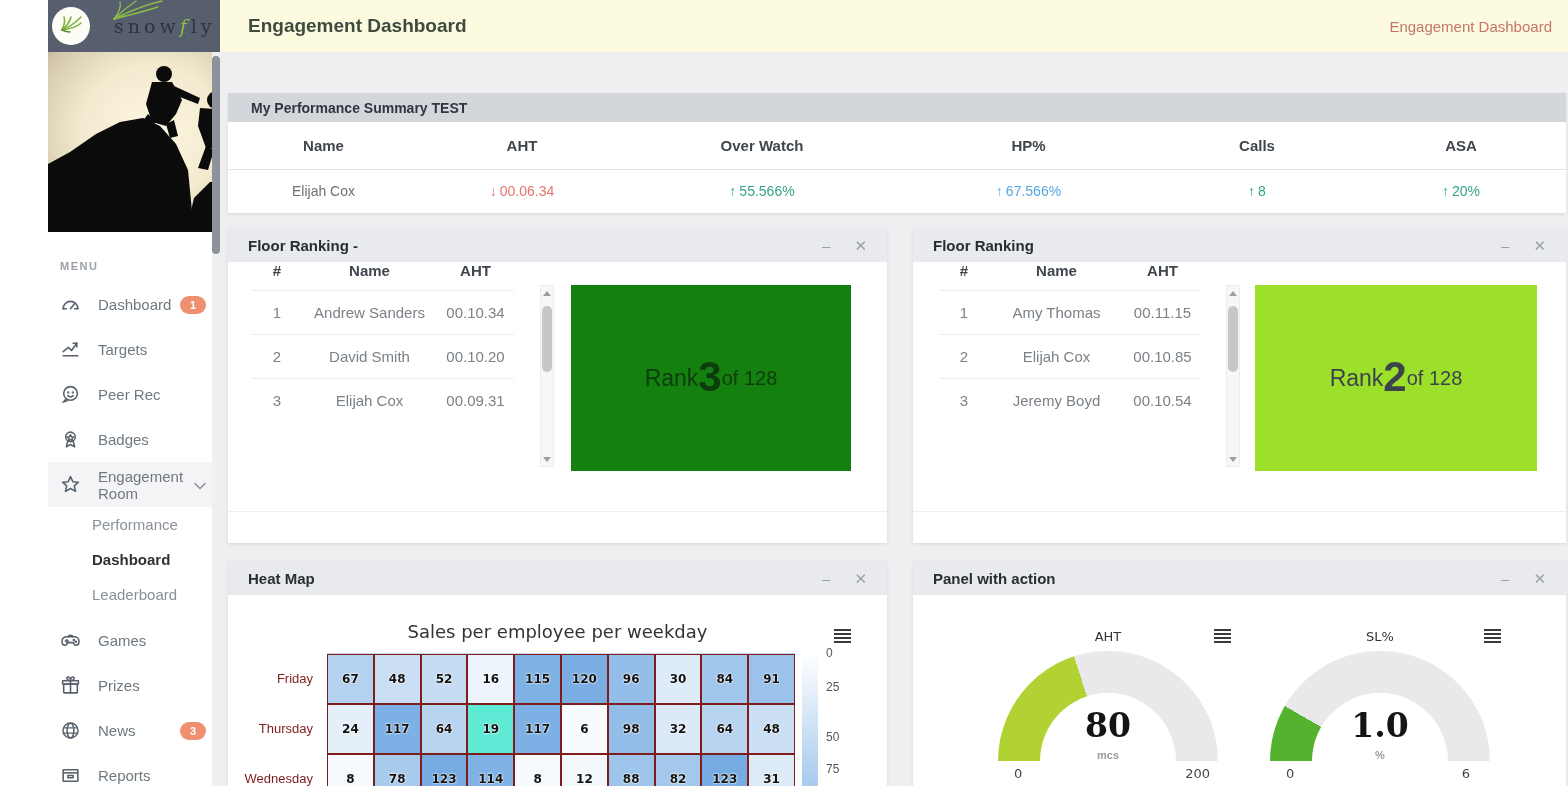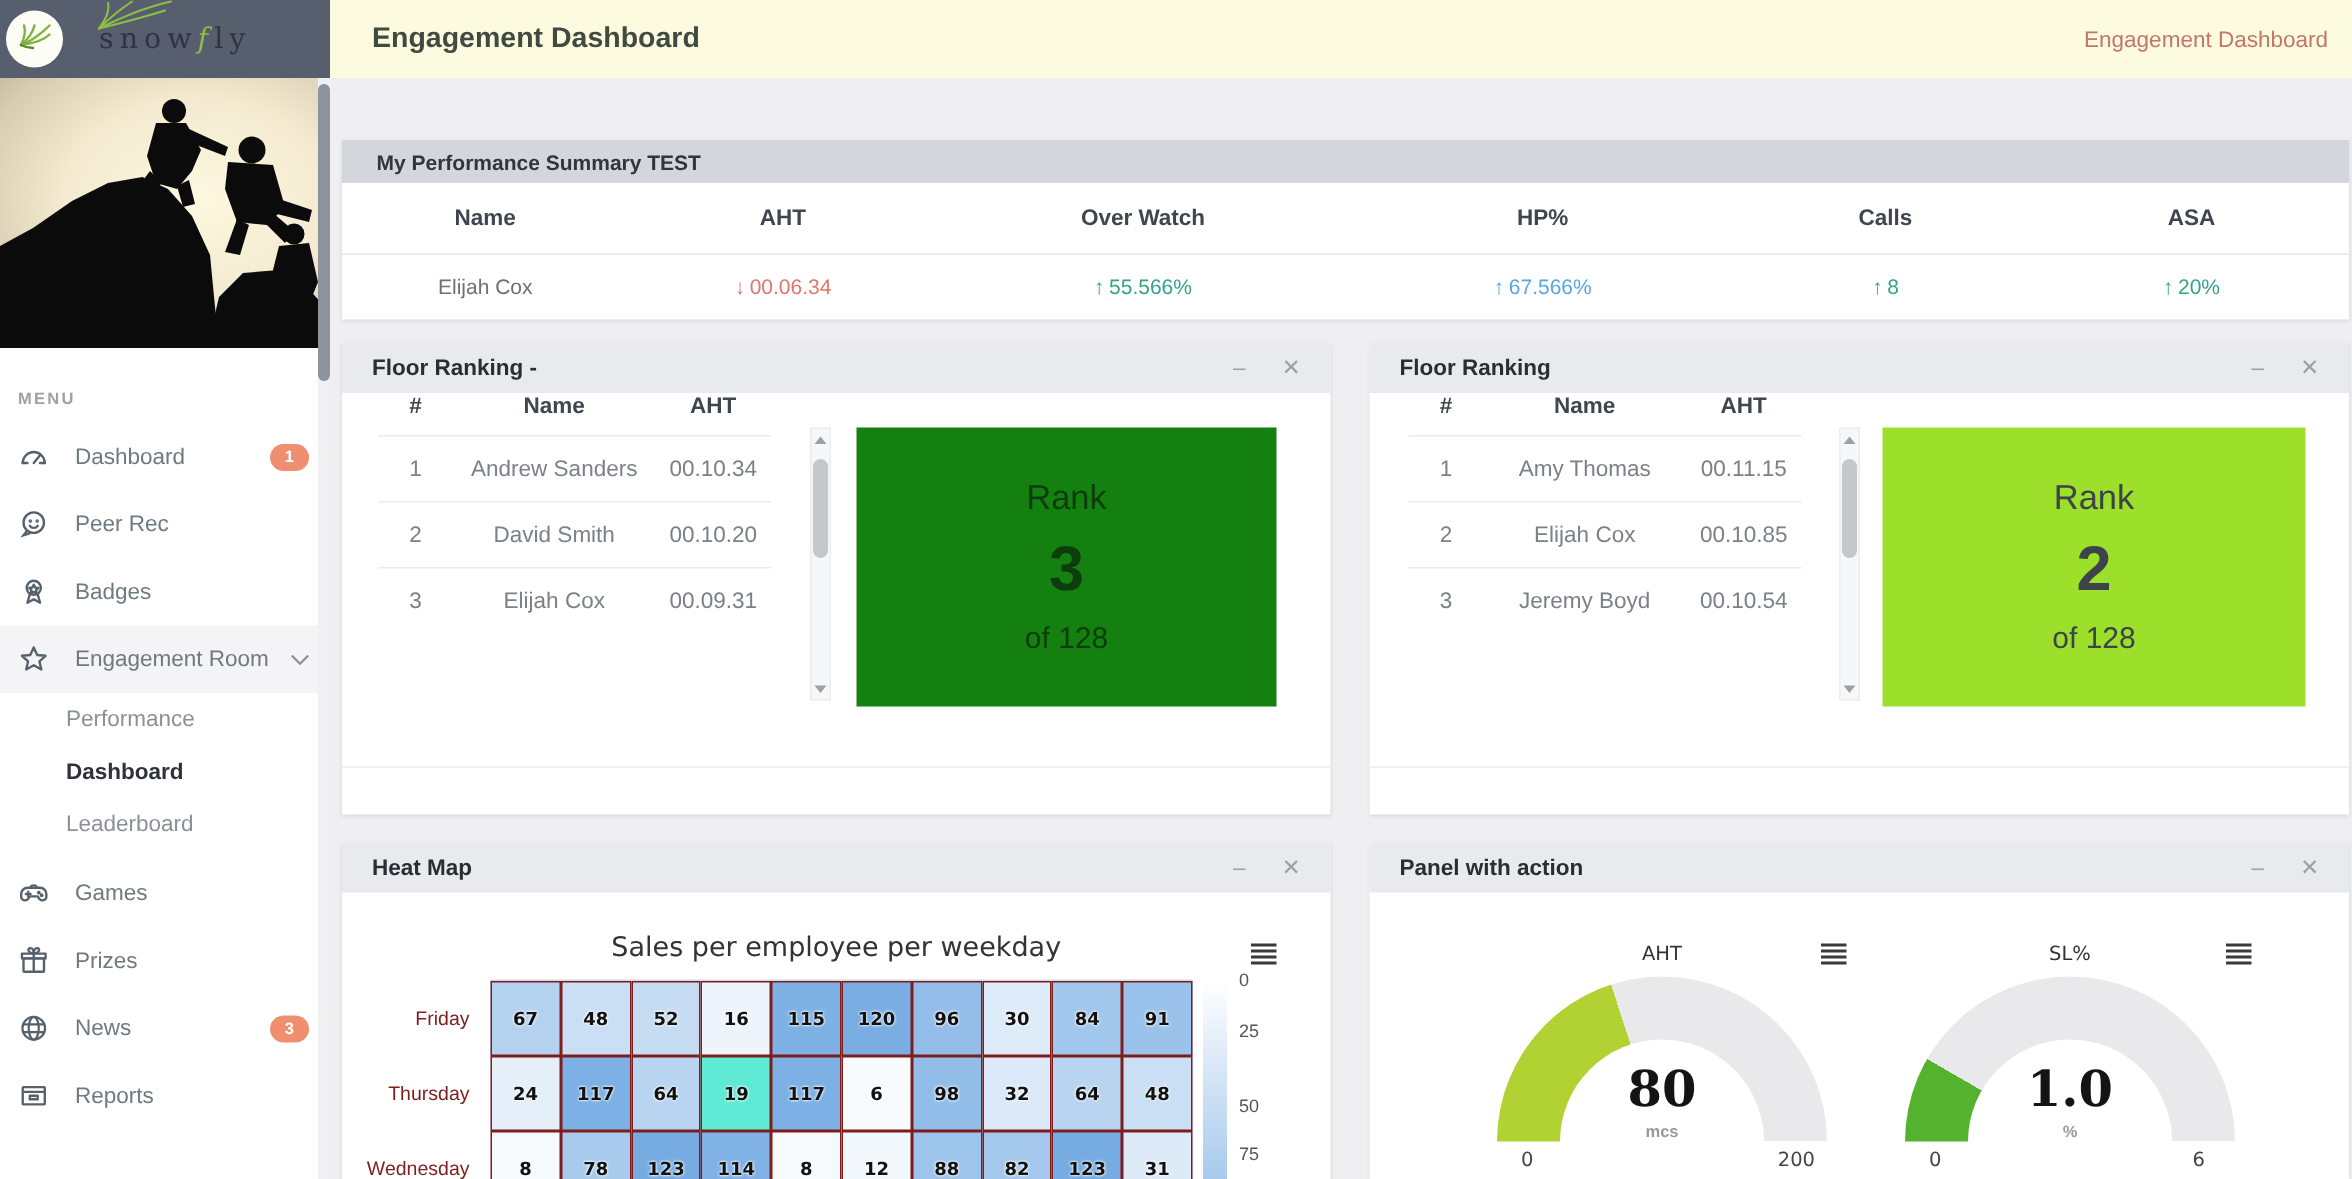--- a/index.html
+++ b/index.html
@@ -1,20 +1,20 @@
 <!DOCTYPE html>
 <html><head>
 <meta charset="utf-8">
 <style>
   * { margin:0; padding:0; box-sizing:border-box; }
   html,body { width:1568px; height:786px; overflow:hidden; background:#efeff1;
               font-family:"Liberation Sans", sans-serif; }
 
   
-  .sidebar { position:absolute; left:0; top:0; width:220px; height:786px; background:#fff; z-index:5; }
+  .sidebar { position:absolute; left:0; top:0; width:220px; height:786px; background:#fff; z-index:5;padding-left:48px; }
   .side-top { height:52px; background:#575e6e; display:flex; align-items:center; padding-left:4px; }
   .logo-circle { width:38px; height:38px; border-radius:50%; background:#fdfdf6; display:flex; align-items:center; justify-content:center; }
   .wordmark { margin-left:24px; position:relative; font-family:"DejaVu Serif", serif; font-size:19px; letter-spacing:4px; color:#2e3442; }
   .wordmark .accent { color:#8cbf44; font-style:italic; }
   .fly-top { position:absolute; left:-8px; top:-16px; }
   .side-photo { height:180px; position:relative; overflow:hidden;
      background:radial-gradient(ellipse at 60% 45%, #fdf8e0 0%, #f3ead0 48%, #d8cdb2 80%, #bdb199 100%); }
   .side-photo svg { position:absolute; left:0; top:0; }
   .menu-label { margin:28px 0 10px 12px; font-size:11px; letter-spacing:1.5px; color:#9ba1a7; font-weight:bold; }
   .mitem { display:flex; align-items:center; height:45px; padding:0 14px 0 12px; cursor:pointer; color:#6e7980; }
@@ -56,21 +56,21 @@
   
   .fr-table { position:absolute; left:24px; top:22px; width:262px; }
   .fr-r { display:flex; align-items:center; height:44px; font-size:15px; color:#7a8187; border-top:1px solid #ececec; }
   .fr-r.h { height:40px; border-top:none; color:#3f464d; font-weight:bold; }
   .fr-c0{width:50px; text-align:center;} .fr-c1{width:135px; text-align:center;} .fr-c2{width:77px; text-align:center;}
   .vscroll { position:absolute; width:14px; height:182px; top:57px; background:#f6f7f8; border:1px solid #ececec; }
   .vs-btn { position:absolute; left:0; width:12px; height:14px; display:flex; align-items:center; justify-content:center; cursor:pointer; }
   .tri-up { width:0;height:0;border-left:4px solid transparent;border-right:4px solid transparent;border-bottom:5px solid #9aa0a6; }
   .tri-dn { width:0;height:0;border-left:4px solid transparent;border-right:4px solid transparent;border-top:5px solid #9aa0a6; }
   .vs-thumb { position:absolute; left:1px; top:20px; width:10px; height:66px; background:#c5c7ca; border-radius:5px; cursor:pointer; }
-  .rank-box { position:absolute; top:57px; height:186px; display:flex; flex-direction:column;
+  .rank-box { position:absolute; top:57px; height:186px; display:flex; flex-direction:row;
               align-items:center; justify-content:center; }
   .rank-box .rk-lab { font-size:23px; }
   .rank-box .rk-val { font-size:42px; font-weight:bold; margin:10px 0 12px; }
   .rank-box .rk-of { font-size:20px; }
 
   
   #heat .hm-title { position:absolute; left:0; top:60px; width:100%; text-align:center;
                     font-family:"DejaVu Sans", sans-serif; font-size:18px; color:#333; }
   .burger { position:absolute; width:17px; cursor:pointer; }
   .burger span { display:block; height:2px; background:#3a3a3a; margin-bottom:2px; }
@@ -152,20 +152,30 @@
       <svg width="21" height="21" viewBox="0 0 20 20" fill="none" stroke="#57616b" stroke-width="1.5" stroke-linecap="round">
         <path d="M3 14 a7 7 0 0 1 14 0"></path>
           <path d="M10 14 L14 9"></path>
           <path d="M3 14 h3 M14 14 h3"></path>
       </svg>
       </span>
     <span class="mlab">Dashboard</span>
     <span class="badge">1</span>
   </div>
 
+  <div class="mitem">
+    <span class="micon">
+      <svg width="21" height="21" viewBox="0 0 20 20" fill="none" stroke="#57616b" stroke-width="1.5" stroke-linecap="round" stroke-linejoin="round">
+        <polyline points="3,12 8,8 11,11 16,4"></polyline>
+          <polyline points="12.5,4 16,4 16,7.5"></polyline>
+          <path d="M3 16 h14"></path>
+      </svg>
+      </span>
+    <span class="mlab">Targets</span>
+  </div>
 
   <div class="mitem">
     <span class="micon">
       <svg width="21" height="21" viewBox="0 0 20 20" fill="none" stroke="#57616b" stroke-width="1.5" stroke-linecap="round">
         <circle cx="10" cy="9" r="6.5"></circle>
           <path d="M5.5 14.5 L3.5 17 L7 16"></path>
         <circle cx="7.8" cy="8" r="0.4" fill="#57616b"></circle>
           <circle cx="12.2" cy="8" r="0.4" fill="#57616b"></circle>
         <path d="M7.5 11 a3 3 0 0 0 5 0"></path>
       </svg>

